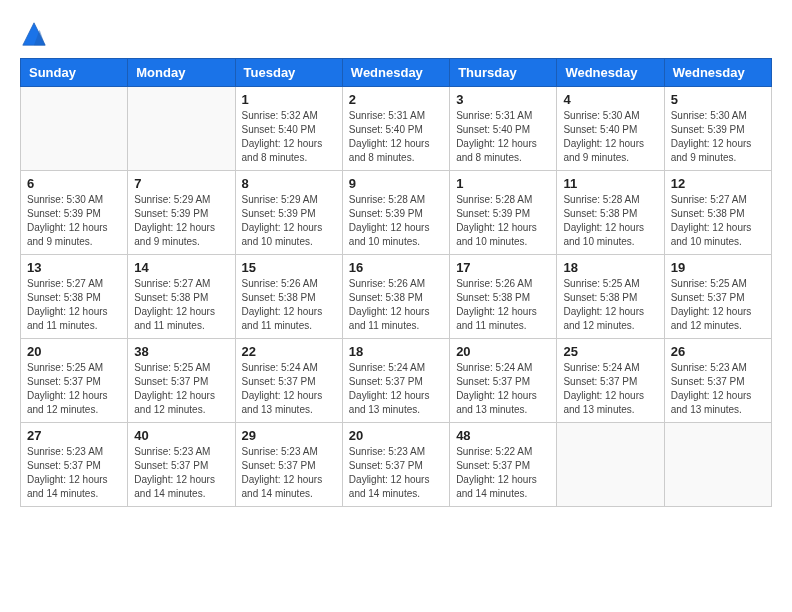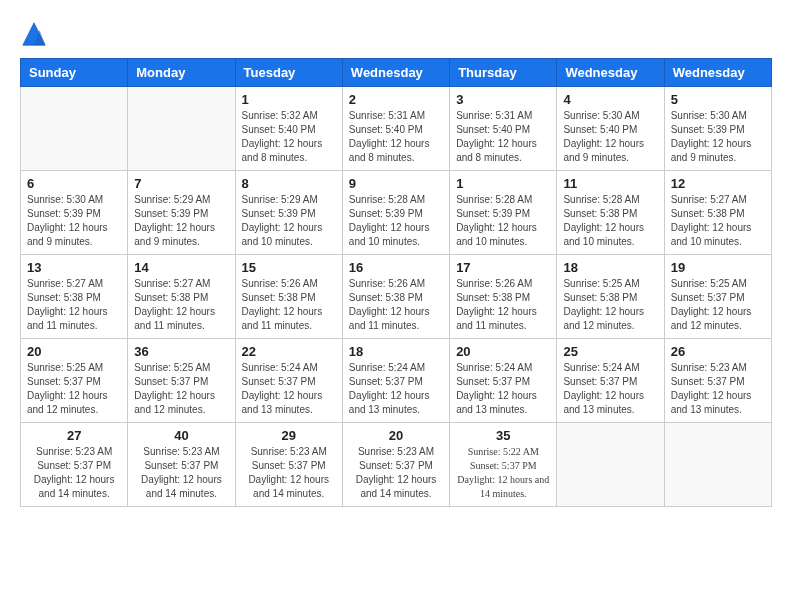--- a/index.html
+++ b/index.html
@@ -82,21 +82,20 @@
       display: block;
       margin-bottom: 2px;
     }
     .day-info {
       font-size: 10px;
       color: #444;
       line-height: 1.4;
     }
     .calendar tr:last-child td {
       min-height: 70px;
-      text-align: center;
     }
   </style>
 </head>
 <body>
 
 <div class="header">
   <div class="logo">
     <svg class="logo-icon" viewBox="0 0 40 40" xmlns="http://www.w3.org/2000/svg">
       <polygon points="20,4 36,36 4,36" fill="#1a73e8"></polygon>
       <polygon points="20,4 36,36 4,36" fill="none" stroke="#1a5db8" stroke-width="1"></polygon>
@@ -249,21 +248,21 @@
         </td>
       </tr>
       <tr>
         <td>
           <span class="day-number">20</span>
           <div class="day-info" style="white-space: pre-line;">Sunrise: 5:25 AM
 Sunset: 5:37 PM
 Daylight: 12 hours and 12 minutes.</div>
         </td>
         <td>
-          <span class="day-number">36</span>
+          <span class="day-number">38</span>
           <div class="day-info" style="white-space: pre-line;">Sunrise: 5:25 AM
 Sunset: 5:37 PM
 Daylight: 12 hours and 12 minutes.</div>
         </td>
         <td>
           <span class="day-number">22</span>
           <div class="day-info" style="white-space: pre-line;">Sunrise: 5:24 AM
 Sunset: 5:37 PM
 Daylight: 12 hours and 13 minutes.</div>
         </td>
@@ -311,22 +310,22 @@
 Sunset: 5:37 PM
 Daylight: 12 hours and 14 minutes.</div>
         </td>
         <td>
           <span class="day-number">20</span>
           <div class="day-info" style="white-space: pre-line;">Sunrise: 5:23 AM
 Sunset: 5:37 PM
 Daylight: 12 hours and 14 minutes.</div>
         </td>
         <td>
-          <span class="day-number">35</span>
-          <div class="day-info" style="white-space: pre-line; font-family: Liberation Serif, serif;">Sunrise: 5:22 AM
+          <span class="day-number">48</span>
+          <div class="day-info" style="white-space: pre-line;">Sunrise: 5:22 AM
 Sunset: 5:37 PM
 Daylight: 12 hours and 14 minutes.</div>
         </td>
         <td class="empty"></td>
         <td class="empty"></td>
       </tr>
     </tbody>
 </table>
 
 </body></html>

